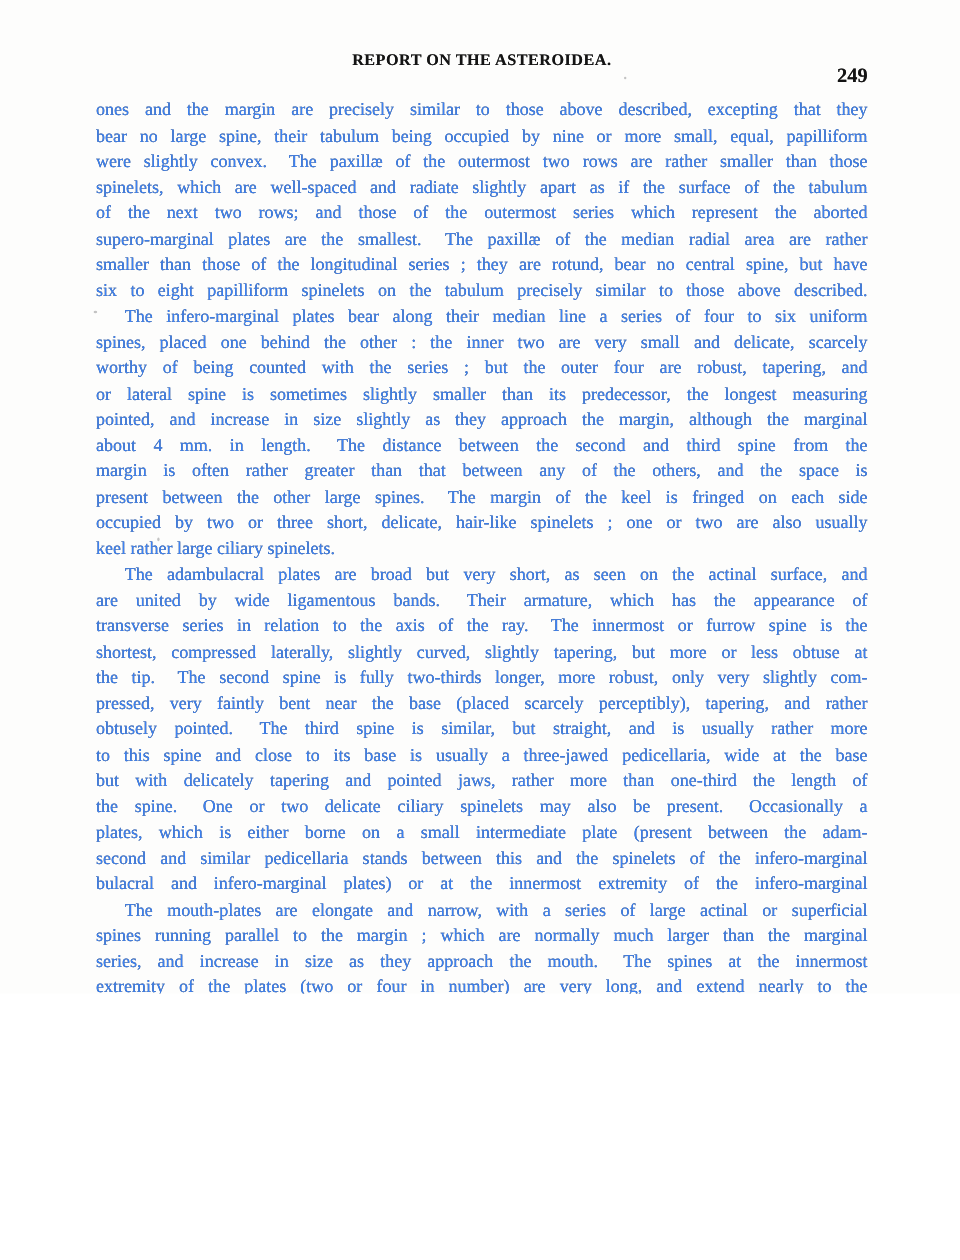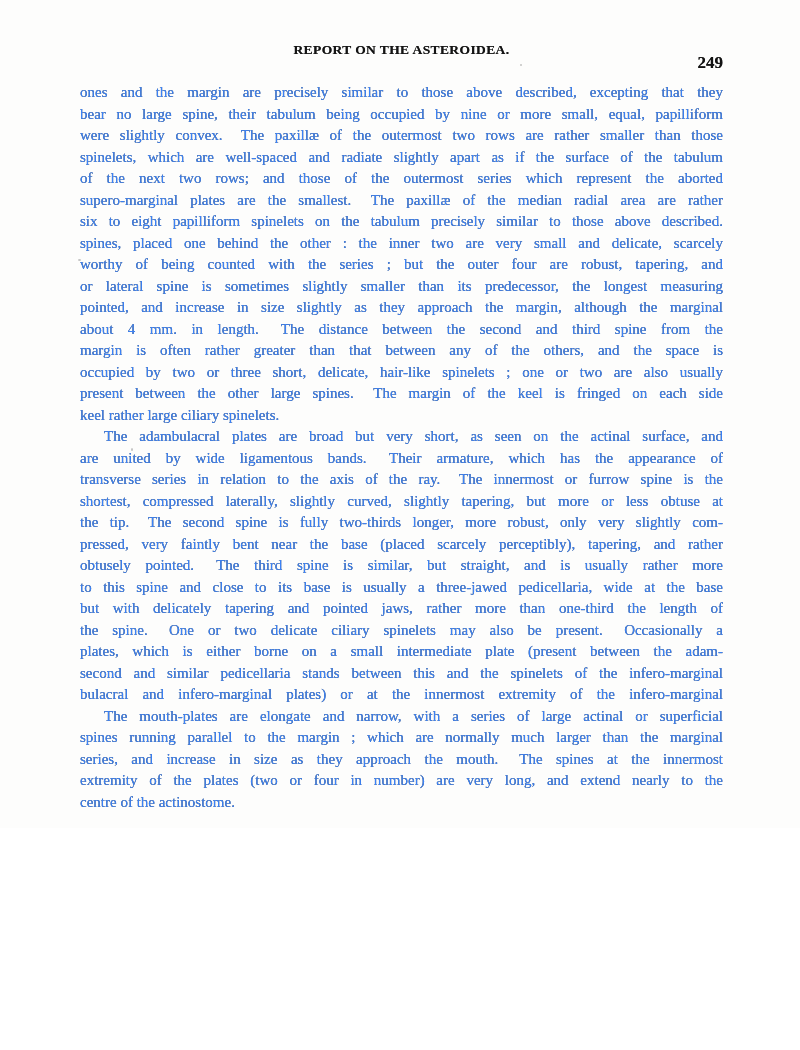--- a/index.html
+++ b/index.html
@@ -101,31 +101,33 @@
   </div>
 
   <div class="body-text" id="body-text">
       <div class="para">
         <div class="line">ones and the margin are precisely similar to those above described, excepting that they</div>
         <div class="line">bear no large spine, their tabulum being occupied by nine or more small, equal, papilliform</div>
         <div class="line">were slightly convex.  The paxillæ of the outermost two rows are rather smaller than those</div>
         <div class="line">spinelets, which are well-spaced and radiate slightly apart as if the surface of the tabulum</div>
         <div class="line">of the next two rows; and those of the outermost series which represent the aborted</div>
         <div class="line">supero-marginal plates are the smallest.  The paxillæ of the median radial area are rather</div>
+        <div class="line">smaller than those of the longitudinal series ; they are rotund, bear no central spine, but have</div>
         <div class="line">six to eight papilliform spinelets on the tabulum precisely similar to those above described.</div>
       </div>
       <div class="para">
+        <div class="line indent">The infero-marginal plates bear along their median line a series of four to six uniform</div>
         <div class="line">spines, placed one behind the other : the inner two are very small and delicate, scarcely</div>
         <div class="line">worthy of being counted with the series ; but the outer four are robust, tapering, and</div>
         <div class="line">or lateral spine is sometimes slightly smaller than its predecessor, the longest measuring</div>
         <div class="line">pointed, and increase in size slightly as they approach the margin, although the marginal</div>
         <div class="line">about 4 mm. in length.  The distance between the second and third spine from the</div>
         <div class="line">margin is often rather greater than that between any of the others, and the space is</div>
+        <div class="line">present between the other large spines.  The margin of the keel is fringed on each side</div>
         <div class="line">occupied by two or three short, delicate, hair-like spinelets ; one or two are also usually</div>
-        <div class="line">present between the other large spines.  The margin of the keel is fringed on each side</div>
         <div class="line last">keel rather large ciliary spinelets.</div>
       </div>
       <div class="para">
         <div class="line indent">The adambulacral plates are broad but very short, as seen on the actinal surface, and</div>
         <div class="line">are united by wide ligamentous bands.  Their armature, which has the appearance of</div>
         <div class="line">transverse series in relation to the axis of the ray.  The innermost or furrow spine is the</div>
         <div class="line">shortest, compressed laterally, slightly curved, slightly tapering, but more or less obtuse at</div>
         <div class="line">the tip.  The second spine is fully two-thirds longer, more robust, only very slightly com-</div>
         <div class="line">pressed, very faintly bent near the base (placed scarcely perceptibly), tapering, and rather</div>
         <div class="line">obtusely pointed.  The third spine is similar, but straight, and is usually rather more</div>

